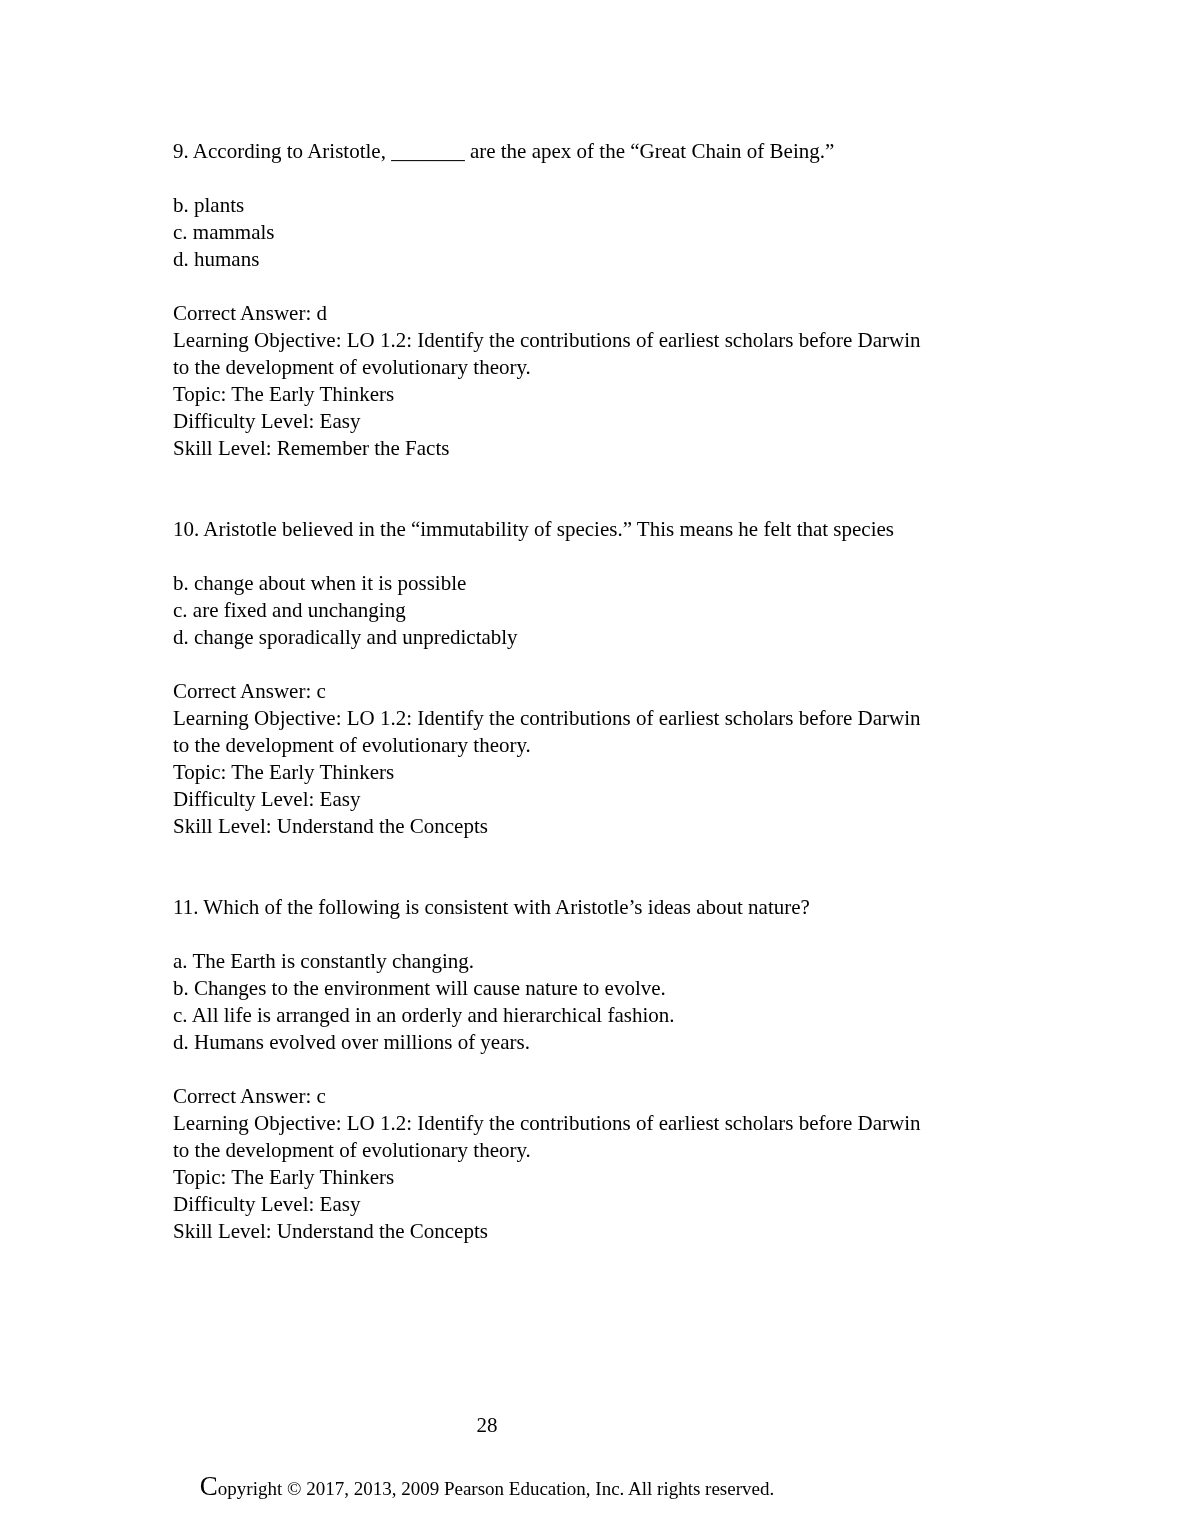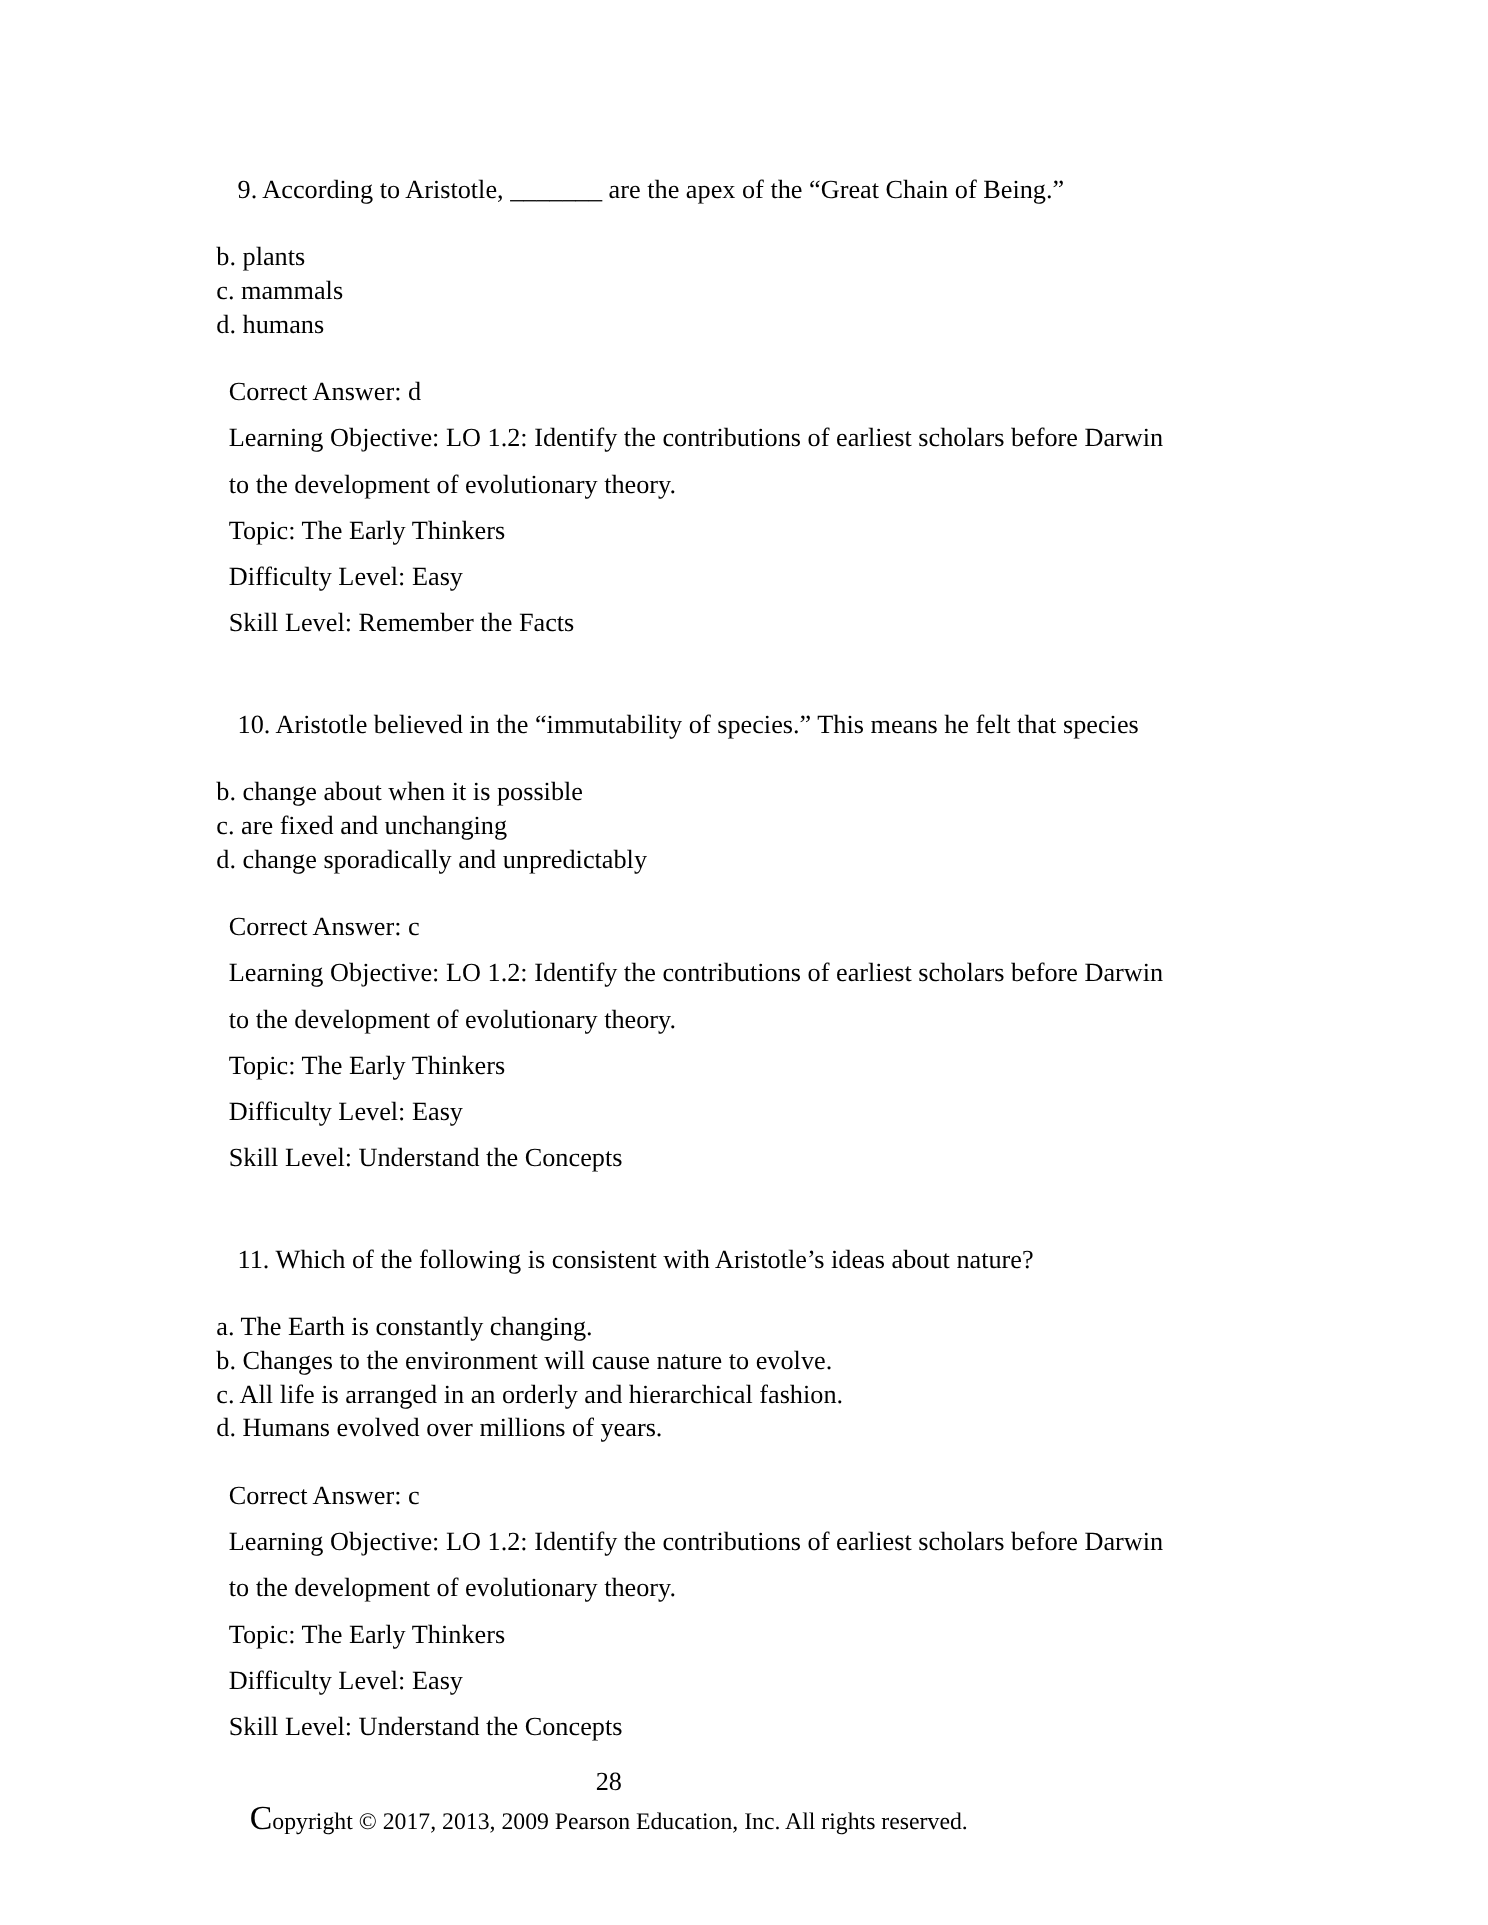--- a/index.html
+++ b/index.html
@@ -22,44 +22,45 @@
   }
   .content {
     position: absolute;
     left: 173px;
     top: 138px;
     width: 845px;
     font-size: 21px;
     line-height: 27px;
   }
   .question { margin: 0; padding: 0; }
-  .stem { margin: 0 0 27px 17px; }
+  .stem { margin: 0 0 27px 0; }
   .stem .line { margin: 0; }
   .options {
     margin: 0 0 27px 0;
     padding: 0;
     list-style: none;
   }
   .options li { margin: 0; }
   .meta { margin: 0 0 54px 0; }
-  .meta p { margin: 10px; }
+  .meta p { margin: 0; }
   .footer {
     position: absolute;
     left: 0;
     top: 1412px;
     width: 974px;
     text-align: center;
   }
   .page-number {
     font-size: 21px;
     line-height: 27px;
   }
   .copyright {
     font-size: 19px;
     line-height: 30px;
+    margin-top: 32px;
   }
   .copyright .cap {
     font-size: 27px;
   }
 </style>
 </head>
 <body>
 
 <div class="page">
   <main class="content">

